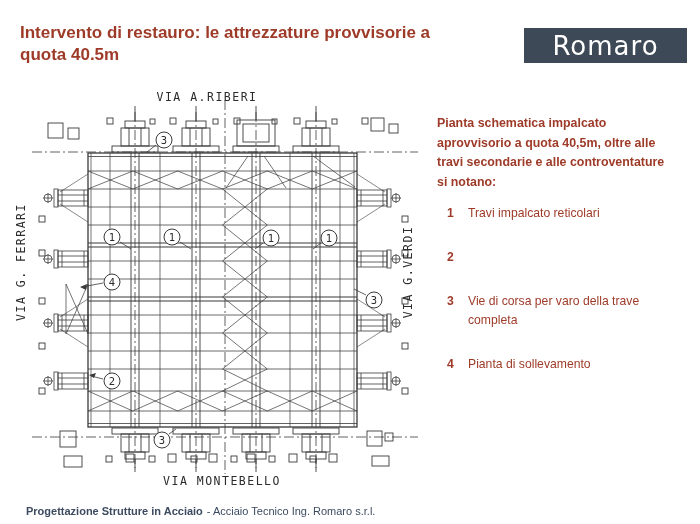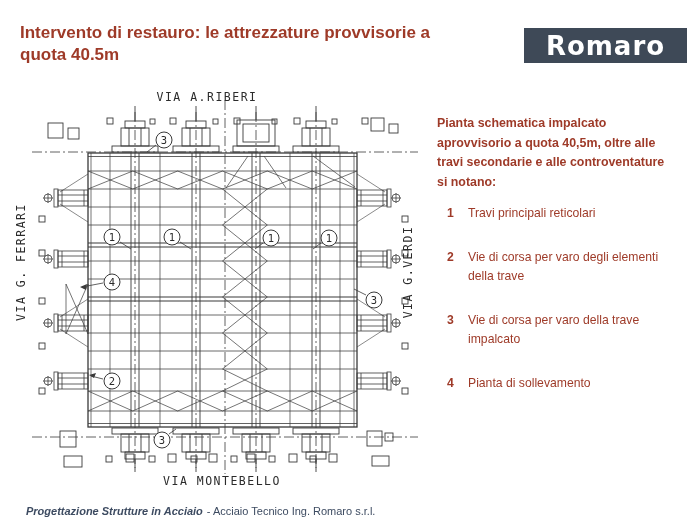--- a/index.html
+++ b/index.html
@@ -3,30 +3,30 @@
 <meta charset="utf-8">
 <style>
   html,body{margin:0;padding:0;background:#fff;}
   .slide{position:relative;width:700px;height:524px;background:#ffffff;overflow:hidden;
          font-family:"Liberation Sans", sans-serif;}
   .title{position:absolute;left:20px;top:22px;width:500px;
          font-size:17px;font-weight:bold;line-height:21.5px;color:#9E3A28;
          white-space:pre-line;}
   .logo{position:absolute;left:524px;top:28px;width:163px;height:35px;background:#3E4957;
         display:flex;align-items:center;justify-content:center;}
-  .logo span{color:#ffffff;font-family:"DejaVu Sans", sans-serif;font-weight:bold;
+  .logo span{color:#ffffff;font-family:"DejaVu Sans", sans-serif;font-weight:normal;
         font-size:26px;letter-spacing:1px;}
   .panel{position:absolute;left:437px;top:114px;width:272px;color:#9E3A28;}
   .panel .intro{font-size:12.4px;font-weight:bold;line-height:19.5px;margin:0 0 12px 0;
         white-space:pre-line;}
   .panel .item{display:flex;margin-bottom:25px;font-size:12.2px;line-height:19px;padding-left:10px;}
   .panel .item .num{font-weight:bold;width:13px;margin-right:8px;flex:0 0 auto;}
   .panel .item .txt{white-space:pre-line;}
   .footer{position:absolute;left:26px;top:505px;font-size:11px;color:#3D4B61;}
-  .footer .b{font-weight:bold;font-style:italic;}
+  .footer .b{font-weight:bold;}
   .footer .r{margin-left:4px;}
   svg.plan{position:absolute;left:0;top:0;}
   svg text{font-family:"DejaVu Sans Mono", monospace;fill:#2b2b2b;}
   .street{font-size:11.5px;letter-spacing:1.5px;}
   .mlabel{font-size:10.5px;letter-spacing:0;}
 </style>
 </head>
 <body>
 
 <div class="slide">
@@ -409,31 +409,29 @@
     <text class="street" x="412" y="272" text-anchor="middle" transform="rotate(-90 412 272)">VIA G.VERDI</text>
   </svg>
 
   <div class="panel">
     <p class="intro">Pianta schematica impalcato
 aprovvisorio a quota 40,5m, oltre alle
 travi secondarie e alle controventature
 si notano:</p>
     <div class="item">
       <span class="num">1</span>
-      <span class="txt">Travi principali reticolari</span>
+      <span class="txt">Travi impalcato reticolari</span>
     </div>
     <div class="item">
       <span class="num">2</span>
-      <span class="txt">Vie di corsa per varo degli elementi
-della trave</span>
     </div>
     <div class="item">
       <span class="num">3</span>
       <span class="txt">Vie di corsa per varo della trave
-impalcato</span>
+completa</span>
     </div>
     <div class="item">
       <span class="num">4</span>
       <span class="txt">Pianta di sollevamento</span>
     </div>
   </div>
 
   <div class="footer">
     <span class="b">Progettazione Strutture in Acciaio</span><span class="r">- Acciaio Tecnico Ing. Romaro s.r.l.</span>
   </div>

